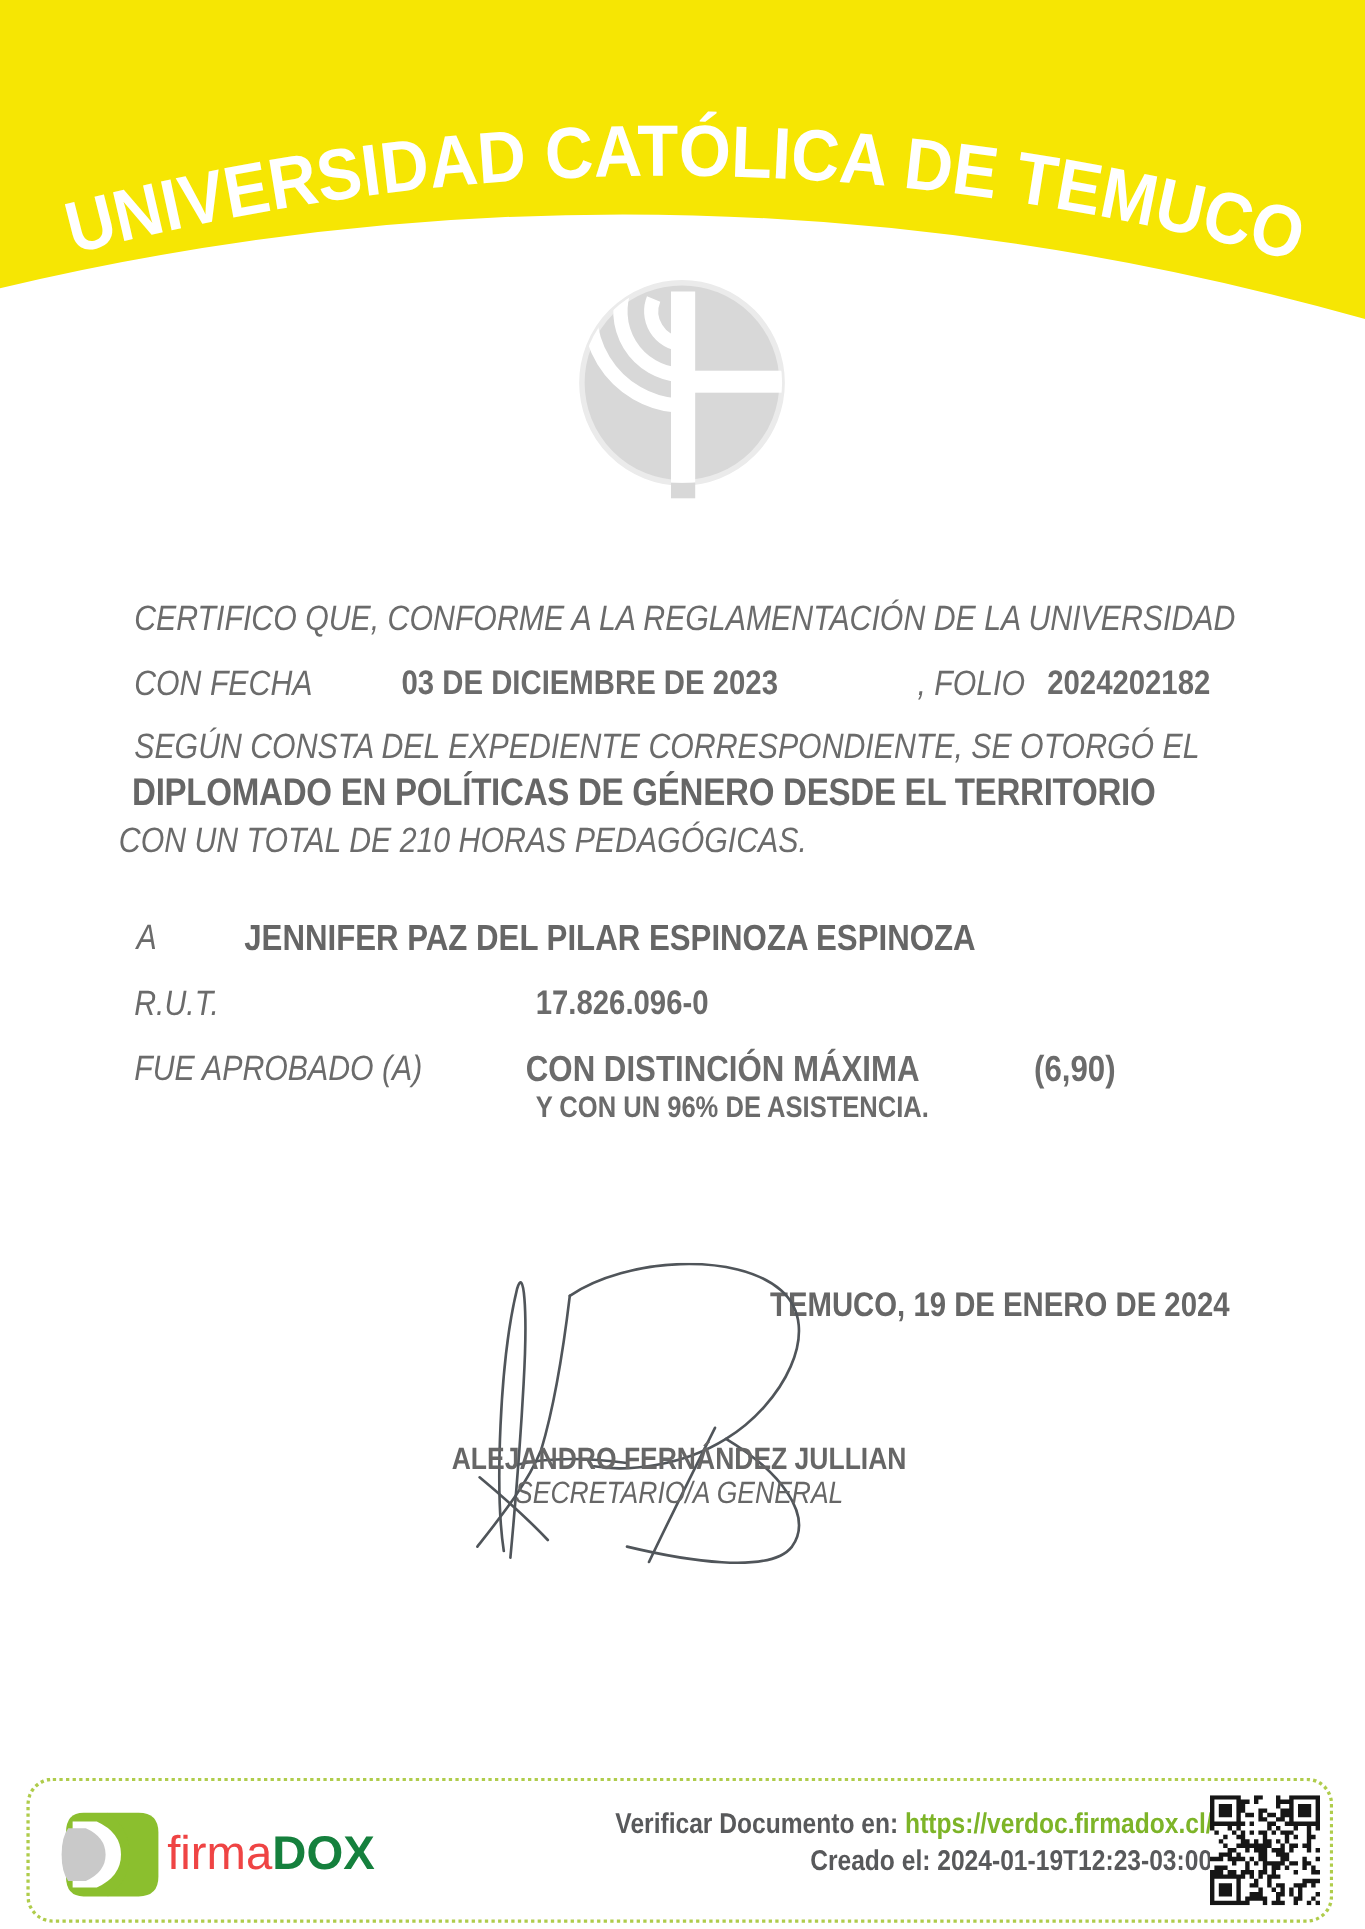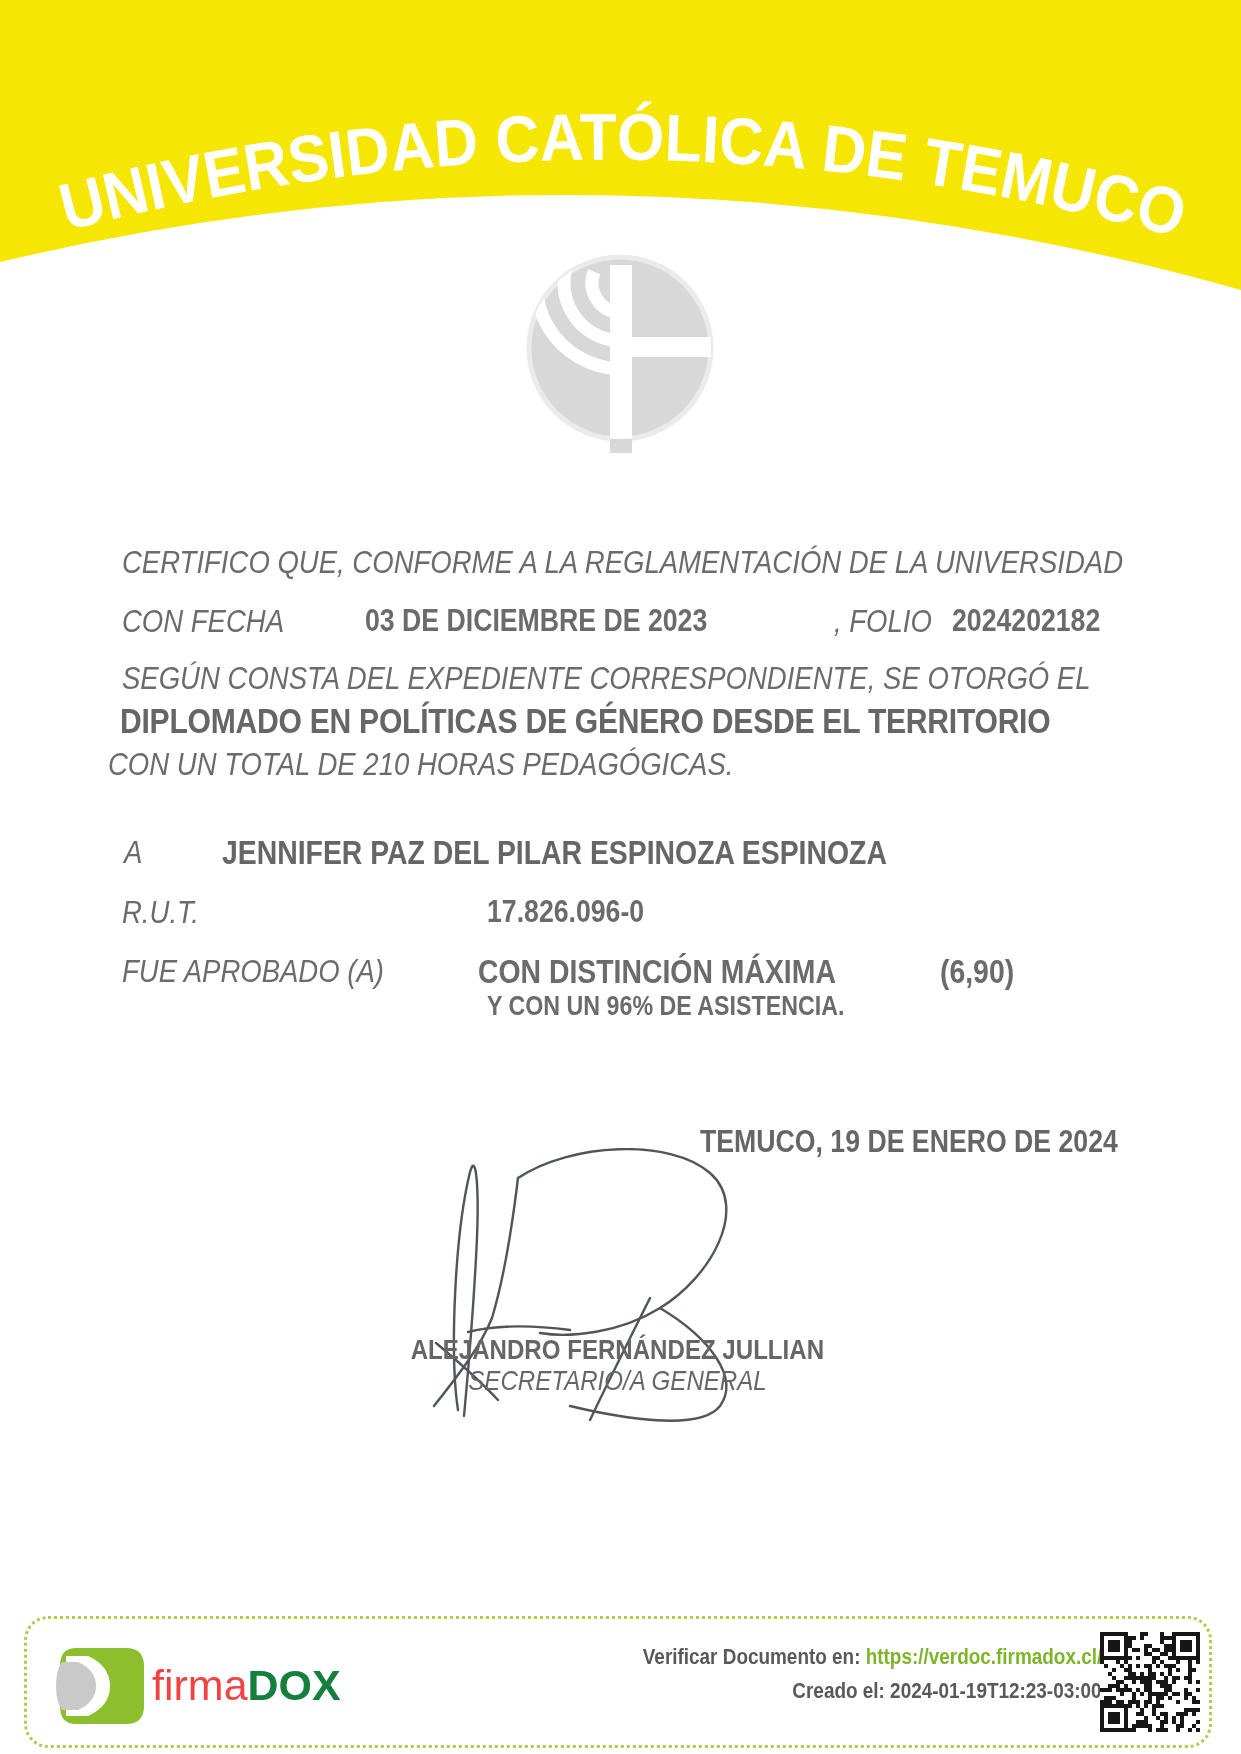--- a/index.html
+++ b/index.html
@@ -19,30 +19,30 @@
 
   
   .line{position:absolute;color:#6B6B6B;line-height:1;}
   .l1{top:546px;left:122px;font-size:32px;}
   .row{position:absolute;top:0;left:0;width:100%;height:0;color:#6B6B6B;}
   .row span{position:absolute;line-height:1;}
   .l3{top:662px;left:122px;font-size:32px;}
   .l4{top:703px;left:120px;font-size:35px;letter-spacing:-.3px;color:#666;text-align:right;}
   .l5{top:748px;left:108px;font-size:32px;}
   .date-line{top:1126px;right:123px;font-size:31px;text-align:right;color:#666;}
-  .centerline{position:absolute;left:0;width:1234px;text-align:center;color:#666;line-height:1;margin-top:24px;}
+  .centerline{position:absolute;left:0;width:1234px;text-align:center;color:#666;line-height:1;}
 
   
   .footer-box{position:absolute;left:24px;top:1616px;width:1182px;height:126px;
               border:3px dotted #AFCC4B;border-radius:24px;background:#fff;}
   .wordmark{position:absolute;left:152px;top:1664px;font-size:43px;line-height:1;}
   .wordmark .firma{color:#ef4444;font-weight:normal;}
   .wordmark .dox{color:#15803d;font-weight:bold;}
   .verify{position:absolute;right:139px;top:1640px;text-align:right;
-          font-size:22px;font-weight:bold;color:#58595B;line-height:34px;}
+          font-size:26px;font-weight:bold;color:#58595B;line-height:34px;}
   .verify .url{color:#7DB428;}
   .verify .code-val{color:#B4B4B4;}
 </style>
 </head>
 <body>
 
 <div class="page">
 
   <svg class="banner" width="1241" height="300" viewBox="0 0 1241 300">
     <path d="M0,0 L1241,0 L1241,290 Q620,115 0,262 Z" fill="#F6E603"></path>
@@ -131,21 +131,21 @@
         <span class="cond">(6,90)</span>
       </span>
   </div>
 
   <div class="row">
     <span class="b" style="top:993px;left:487px;font-size:27px;">
         <span class="cond">Y CON UN 96% DE ASISTENCIA.</span>
       </span>
   </div>
 
-  <div class="line date-line b" style="left:auto;">
+  <div class="line date-line b" style="left:auto;margin-top:44px;">
     <span class="cond-r">TEMUCO, 19 DE ENERO DE 2024</span>
   </div>
 
   <svg class="abs" style="left:420px;top:1148px;" width="400" height="290" viewBox="0 0 400 290">
     <g fill="none" stroke="#50555A" stroke-width="2.4" stroke-linecap="round">
       <path d="M38,262 C30,210 34,90 50,24 C56,2 60,40 56,110 C53,165 48,225 44,268"></path>
       <path d="M16,195 C40,215 62,235 78,252"></path>
       <path d="M14,258 C36,230 60,200 72,170 C84,130 92,80 98,30"></path>
       <path d="M98,30 C150,-5 250,-10 290,25 C330,60 290,130 240,160 C200,185 150,190 120,185"></path>
       <path d="M240,160 C290,190 320,230 300,258 C280,284 200,270 150,258"></path>

